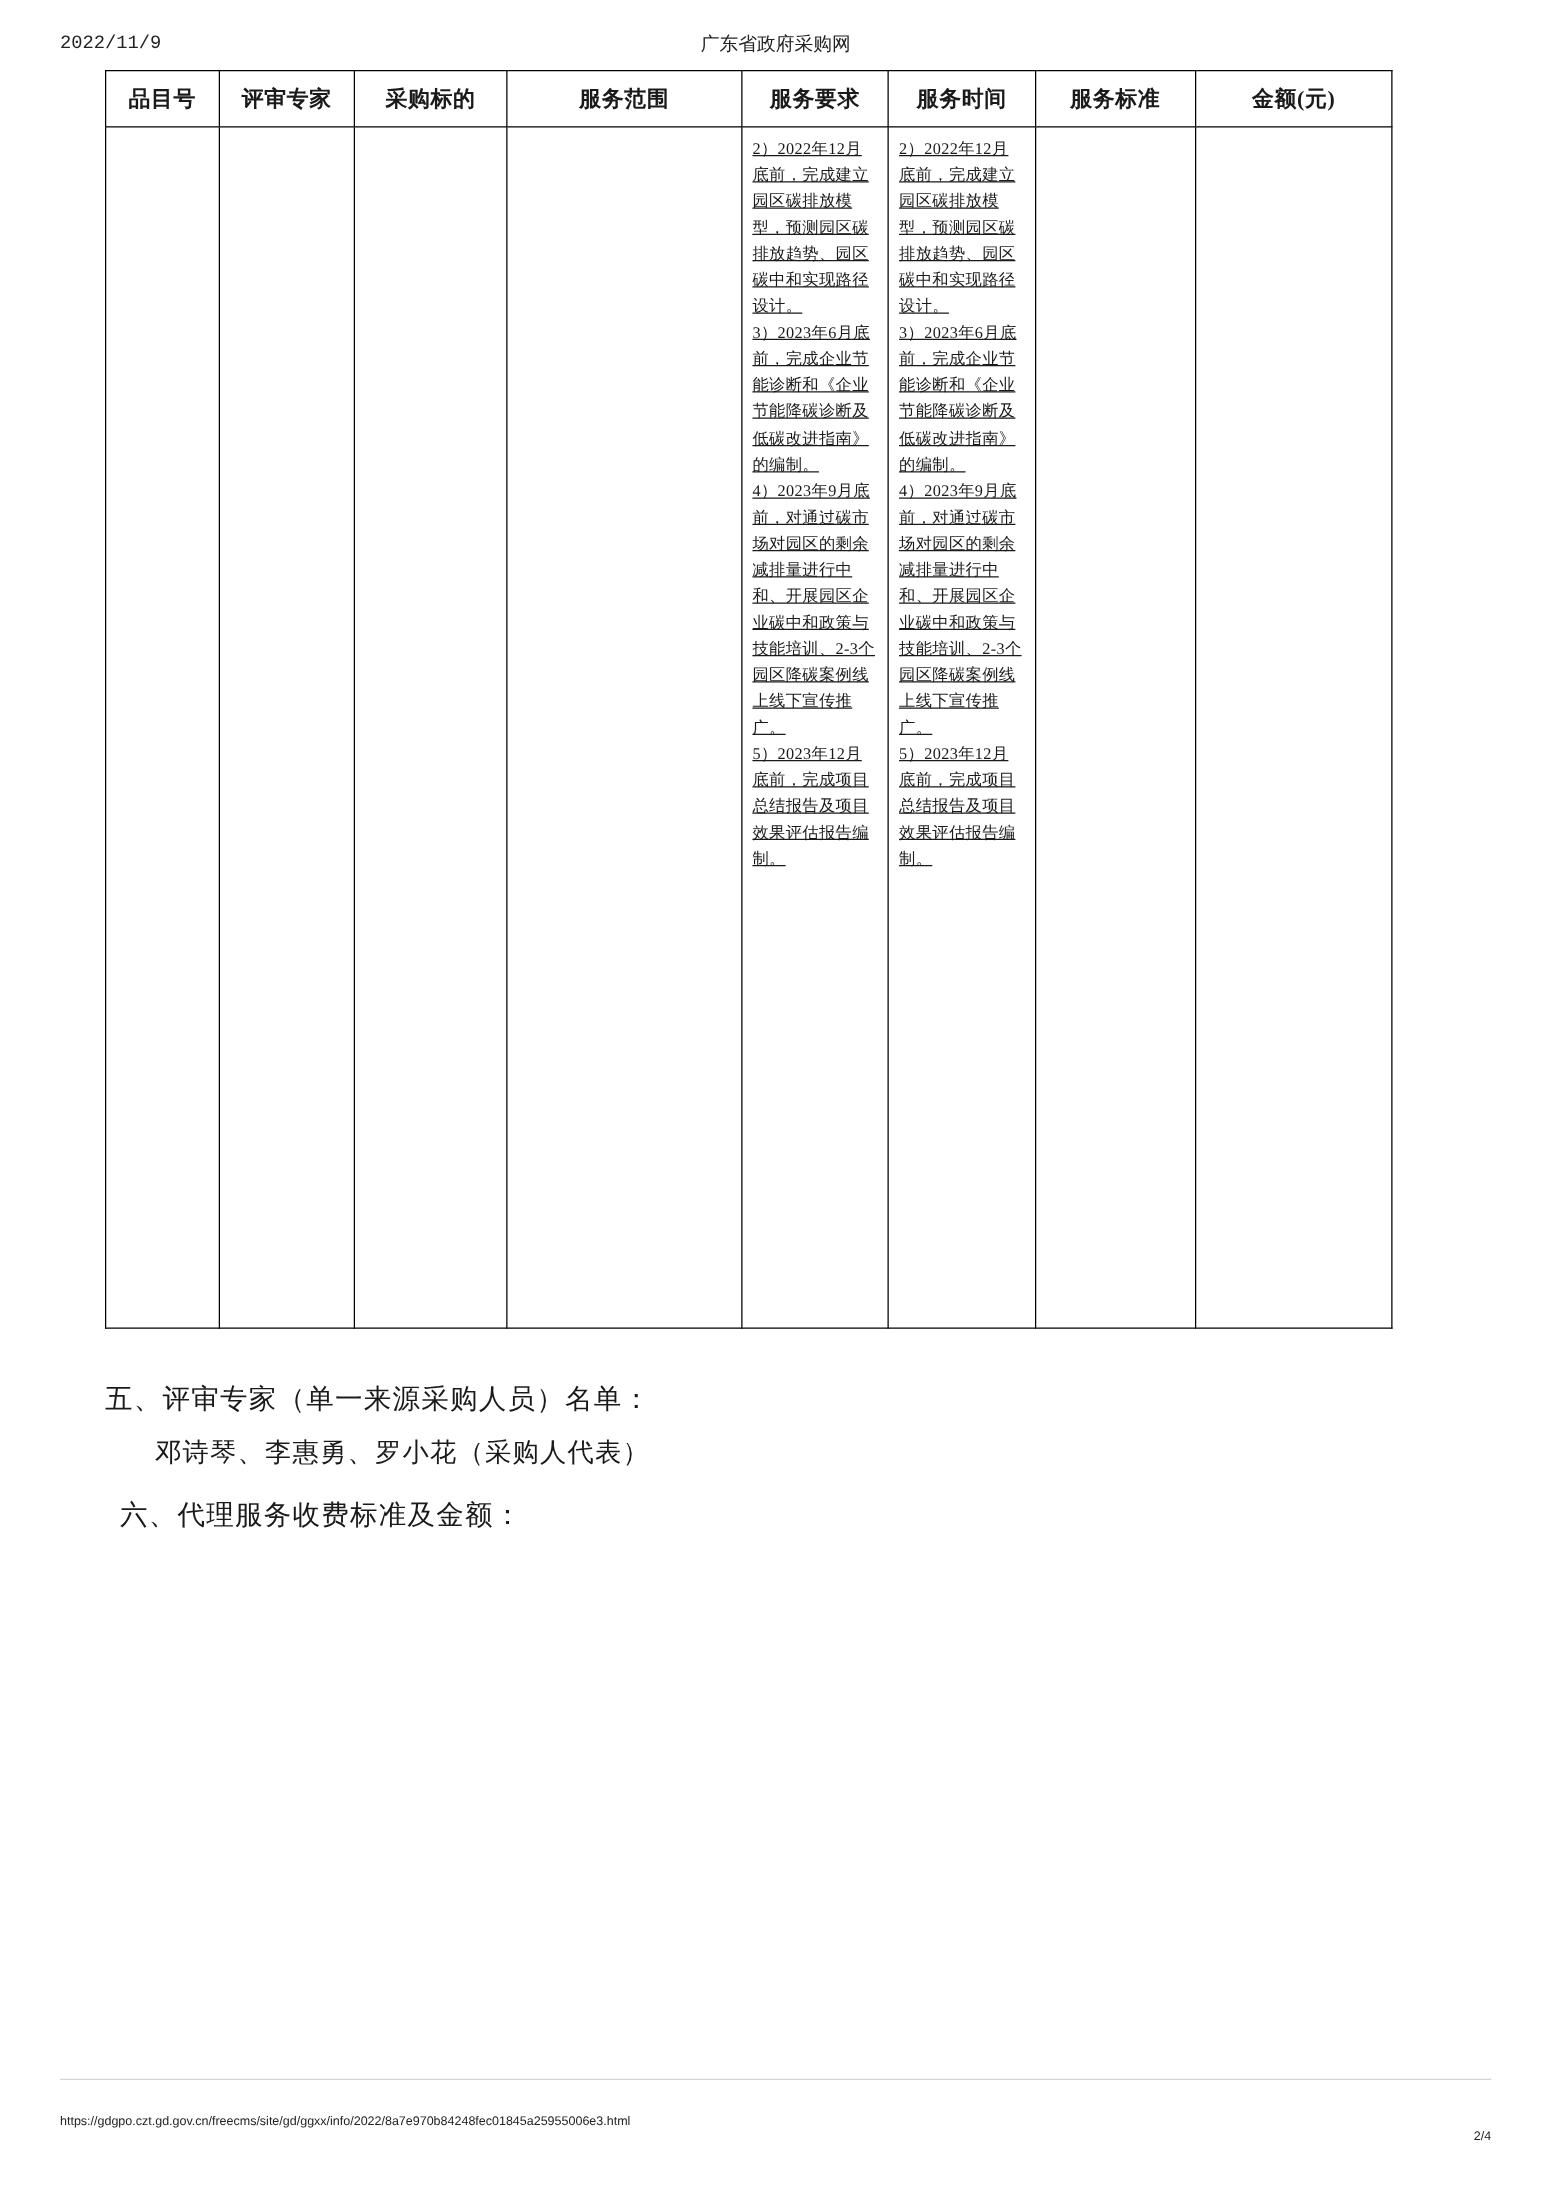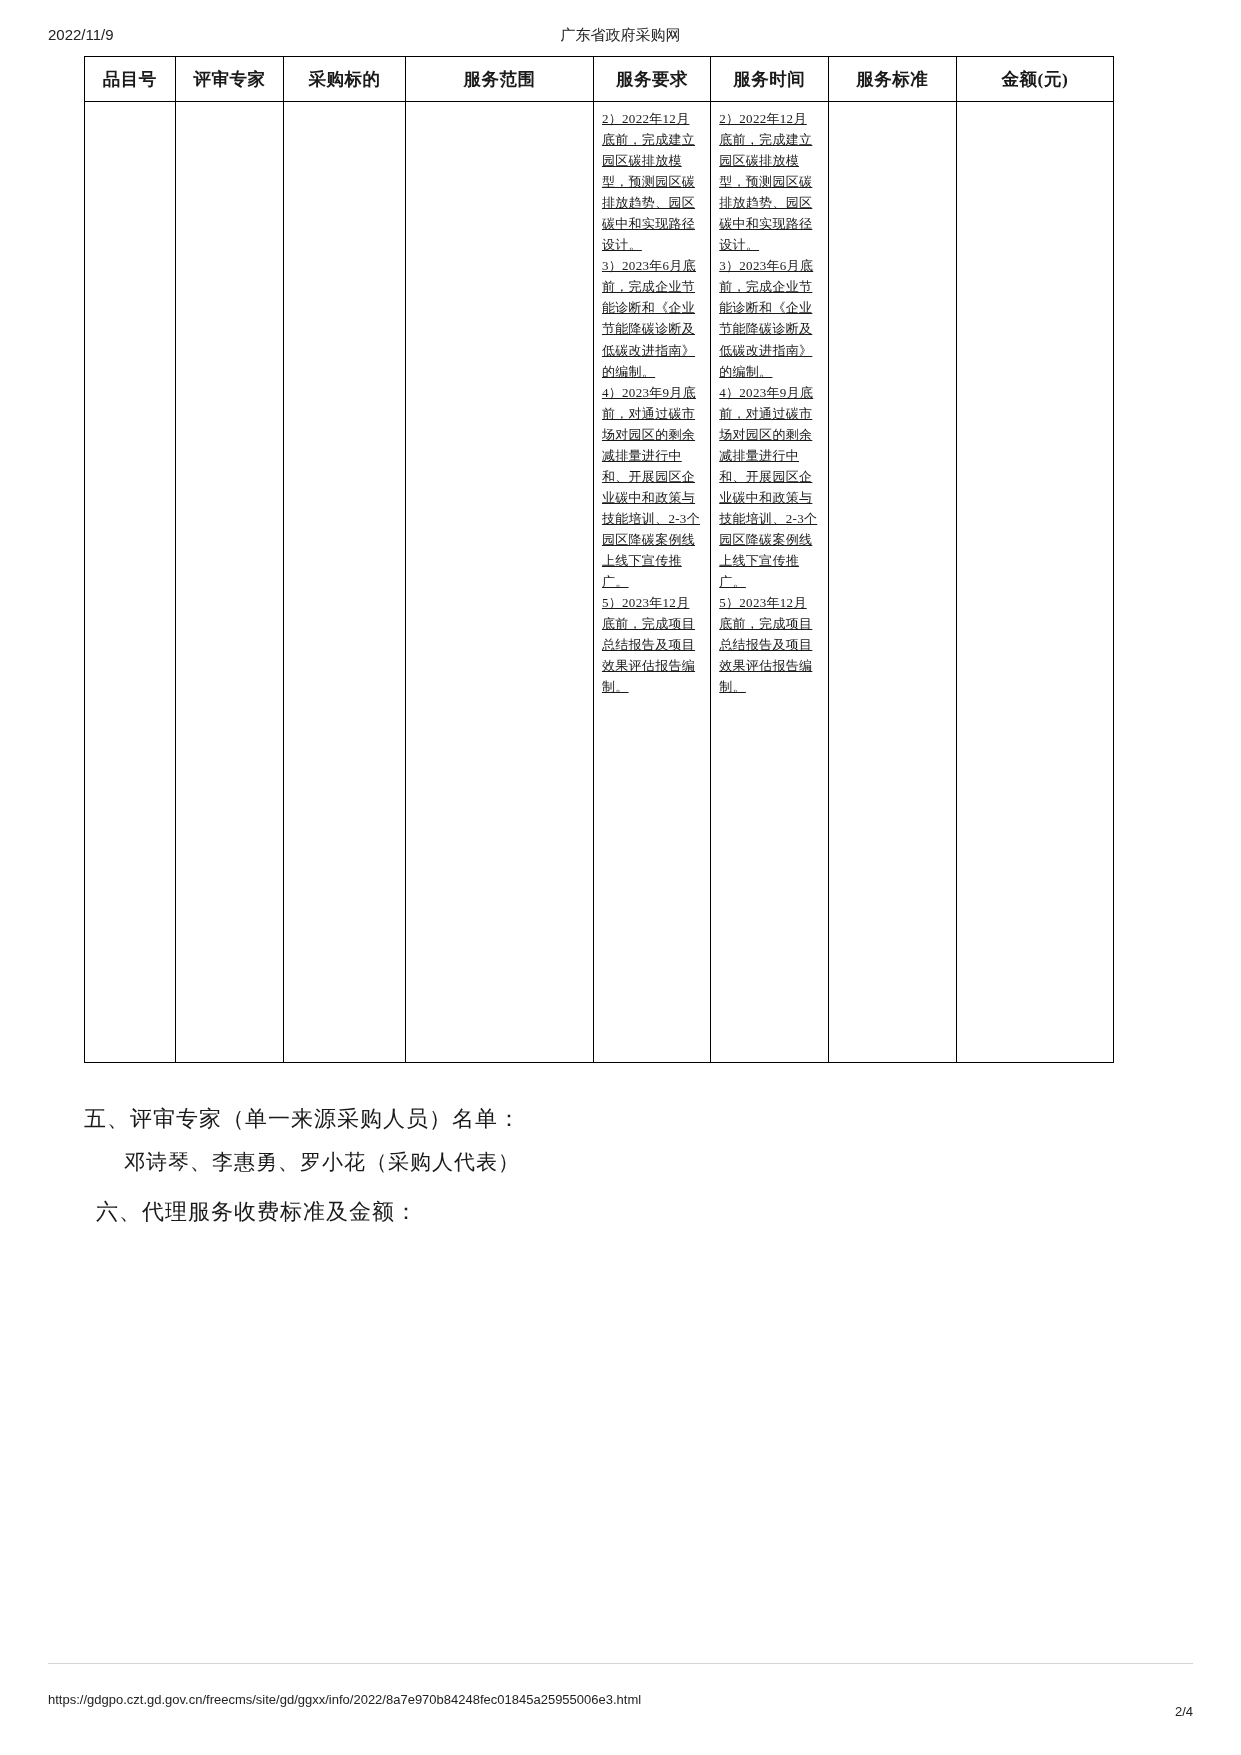--- a/index.html
+++ b/index.html
@@ -20,21 +20,21 @@
     width: 1241px;
     height: 1755px;
   }
   
   .hdr {
     position: absolute;
     top: 26px;
     left: 0;
     width: 1241px;
     height: 20px;
-    font-family: Liberation Sans, sans-serif;
+    font-family: Liberation Mono, monospace;
     font-size: 15px;
     color: #222;
   }
   .hdr-date {
     position: absolute;
     left: 48px;
     top: 0;
     white-space: nowrap;
   }
   .hdr-site {
@@ -53,21 +53,21 @@
     width: 1145px;
     border-top: 1px solid #d4d4d4;
   }
   .ftr {
     position: absolute;
     top: 1692px;
     left: 0;
     width: 1241px;
     height: 20px;
     font-family: "Liberation Sans", sans-serif;
-    font-size: 13px;
+    font-size: 10px;
     color: #222;
   }
   .ftr-url {
     position: absolute;
     left: 48px;
     top: 0;
     white-space: nowrap;
   }
   .ftr-page {
     position: absolute;

